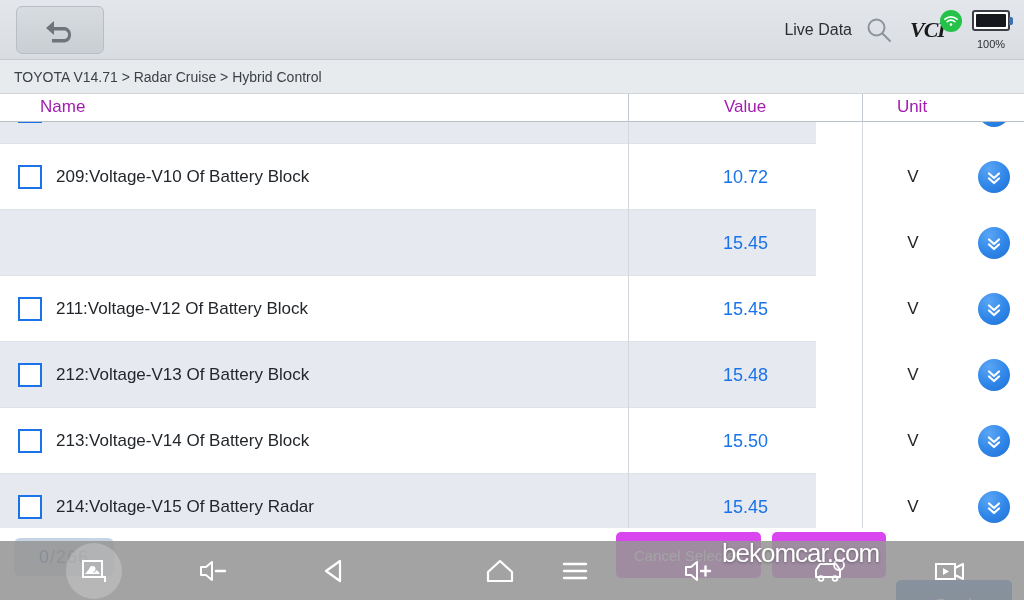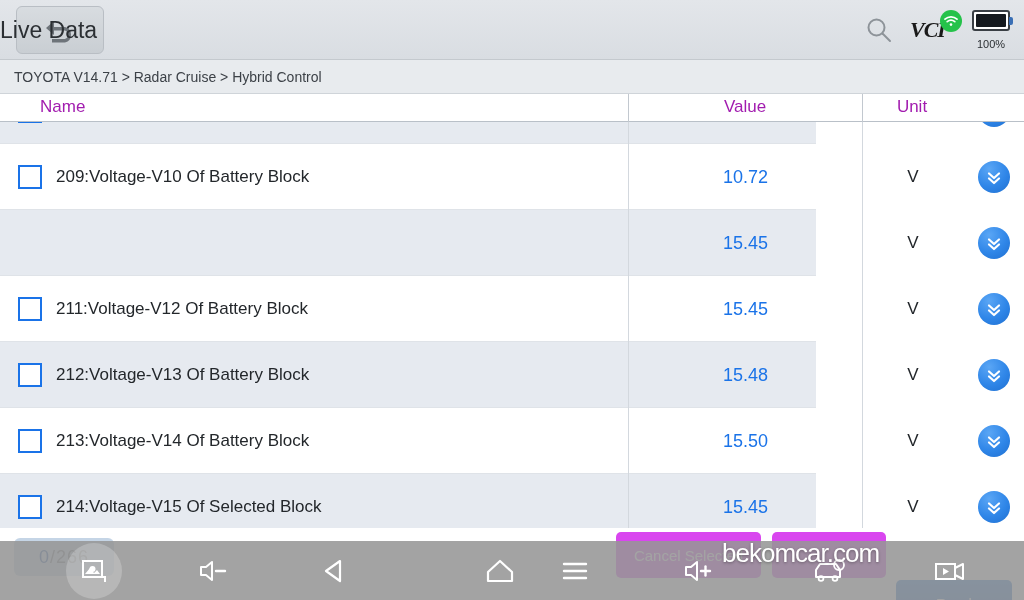--- a/index.html
+++ b/index.html
@@ -19,22 +19,22 @@
   }
   .back-btn {
     position: absolute; left: 16px; top: 6px; width: 88px; height: 48px;
     background: linear-gradient(180deg,#d8dce0 0%, #c9ced3 100%);
     border: 1px solid #b9bec4; border-radius: 6px;
     display: flex; align-items: center; justify-content: center;
     cursor: pointer;
   }
   .title {
     position: absolute; left: 0; top: 0; width: 852px; height: 60px;
-    line-height: 60px; text-align: left;
-    font-size: 23px; color: #2b2f33;
+    line-height: 60px; text-align: right;
+    font-size: 16px; color: #2b2f33;
   }
   .tb-icons {
     position: absolute; right: 14px; top: 0; height: 60px;
     display: flex; align-items: center; gap: 16px;
   }
   .vci-wrap { position: relative; width: 46px; height: 30px; }
   .vci-text {
     font-family: "Liberation Serif", serif;
     font-weight: bold; font-style: italic; font-size: 22px;
     color: #1a1a1a; letter-spacing: -1px; line-height: 30px; text-align: right;
@@ -330,21 +330,21 @@
               <svg width="20" height="20" viewBox="0 0 20 20">
                 <path d="M5 6.5 L10 11 L15 6.5" fill="none" stroke="#fff" stroke-width="2.2" stroke-linecap="round" stroke-linejoin="round"></path>
                 <path d="M5 11.5 L10 16 L15 11.5" fill="none" stroke="#fff" stroke-width="2.2" stroke-linecap="round" stroke-linejoin="round"></path>
               </svg>
             </div>
           </div>
         </div>
         <div class="row alt">
           <div class="cell-name">
             <div class="cbox"></div>
-            <span class="nm">214:Voltage-V15 Of Selected Block</span>
+            <span class="nm">214:Voltage-V15 Of Battery Radar</span>
           </div>
           <div class="rdiv" style="left: 628px;"></div>
           <div class="rdiv" style="left: 862px;"></div>
           <div class="cell-value">15.45</div>
           <div class="cell-unit">V</div>
           <div class="cell-act">
             <div class="chev">
               <svg width="20" height="20" viewBox="0 0 20 20">
                 <path d="M5 6.5 L10 11 L15 6.5" fill="none" stroke="#fff" stroke-width="2.2" stroke-linecap="round" stroke-linejoin="round"></path>
                 <path d="M5 11.5 L10 16 L15 11.5" fill="none" stroke="#fff" stroke-width="2.2" stroke-linecap="round" stroke-linejoin="round"></path>

